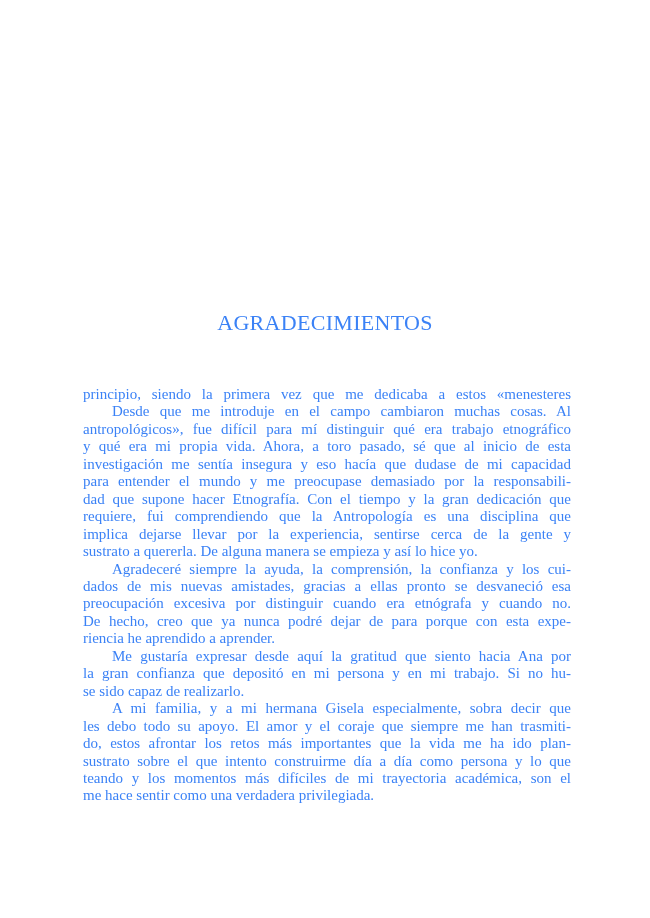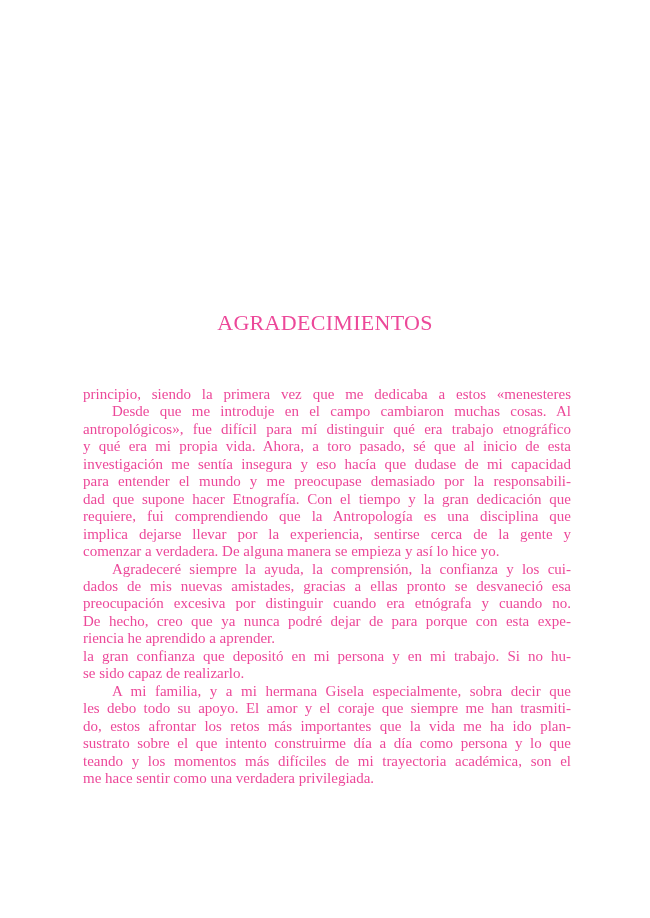--- a/index.html
+++ b/index.html
@@ -49,43 +49,44 @@
   .line.first {
     text-indent: 29px;
   }
   .line.last {
     text-align-last: left;
   }
 </style>
 </head>
 <body>
 
-<div class="page" style="background: rgb(255, 255, 255); color: #ec4899;">
+<div class="page" style="background: rgb(255, 255, 255); color: #3b82f6;">
   <h1 class="title">AGRADECIMIENTOS</h1>
   <div class="doc-body">
       <div class="para">
         <div class="line">principio, siendo la primera vez que me dedicaba a estos «menesteres</div>
         <div class="line first">Desde que me introduje en el campo cambiaron muchas cosas. Al</div>
         <div class="line">antropológicos», fue difícil para mí distinguir qué era trabajo etnográfico</div>
         <div class="line">y qué era mi propia vida. Ahora, a toro pasado, sé que al inicio de esta</div>
         <div class="line">investigación me sentía insegura y eso hacía que dudase de mi capacidad</div>
         <div class="line">para entender el mundo y me preocupase demasiado por la responsabili-</div>
         <div class="line">dad que supone hacer Etnografía. Con el tiempo y la gran dedicación que</div>
         <div class="line">requiere, fui comprendiendo que la Antropología es una disciplina que</div>
         <div class="line">implica dejarse llevar por la experiencia, sentirse cerca de la gente y</div>
-        <div class="line last">comenzar a verdadera. De alguna manera se empieza y así lo hice yo.</div>
+        <div class="line last">sustrato a quererla. De alguna manera se empieza y así lo hice yo.</div>
       </div>
       <div class="para">
         <div class="line first">Agradeceré siempre la ayuda, la comprensión, la confianza y los cui-</div>
         <div class="line">dados de mis nuevas amistades, gracias a ellas pronto se desvaneció esa</div>
         <div class="line">preocupación excesiva por distinguir cuando era etnógrafa y cuando no.</div>
         <div class="line">De hecho, creo que ya nunca podré dejar de para porque con esta expe-</div>
         <div class="line last">riencia he aprendido a aprender.</div>
       </div>
       <div class="para">
+        <div class="line first">Me gustaría expresar desde aquí la gratitud que siento hacia Ana por</div>
         <div class="line">la gran confianza que depositó en mi persona y en mi trabajo. Si no hu-</div>
         <div class="line last">se sido capaz de realizarlo.</div>
       </div>
       <div class="para">
         <div class="line first">A mi familia, y a mi hermana Gisela especialmente, sobra decir que</div>
         <div class="line">les debo todo su apoyo. El amor y el coraje que siempre me han trasmiti-</div>
         <div class="line">do, estos afrontar los retos más importantes que la vida me ha ido plan-</div>
         <div class="line">sustrato sobre el que intento construirme día a día como persona y lo que</div>
         <div class="line">teando y los momentos más difíciles de mi trayectoria académica, son el</div>
         <div class="line last">me hace sentir como una verdadera privilegiada.</div>

